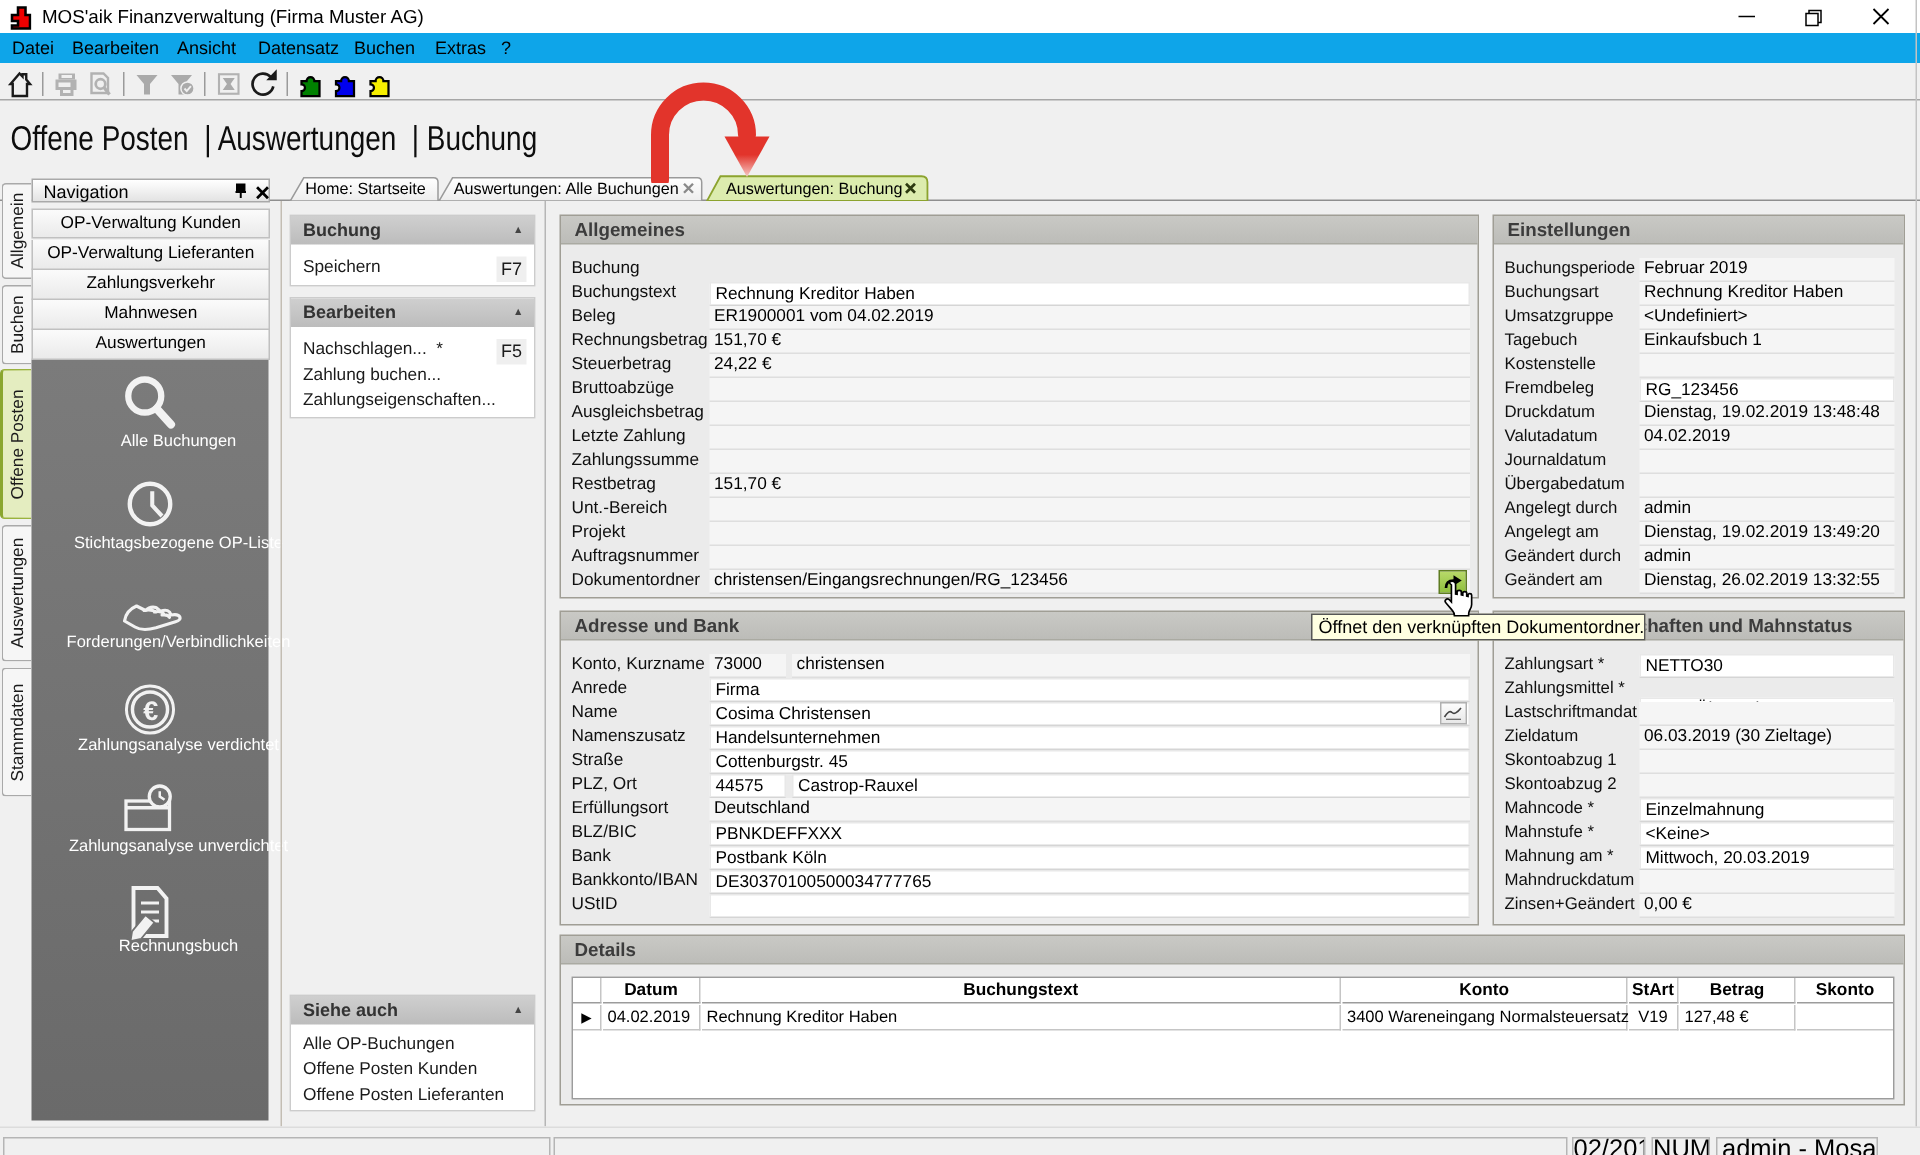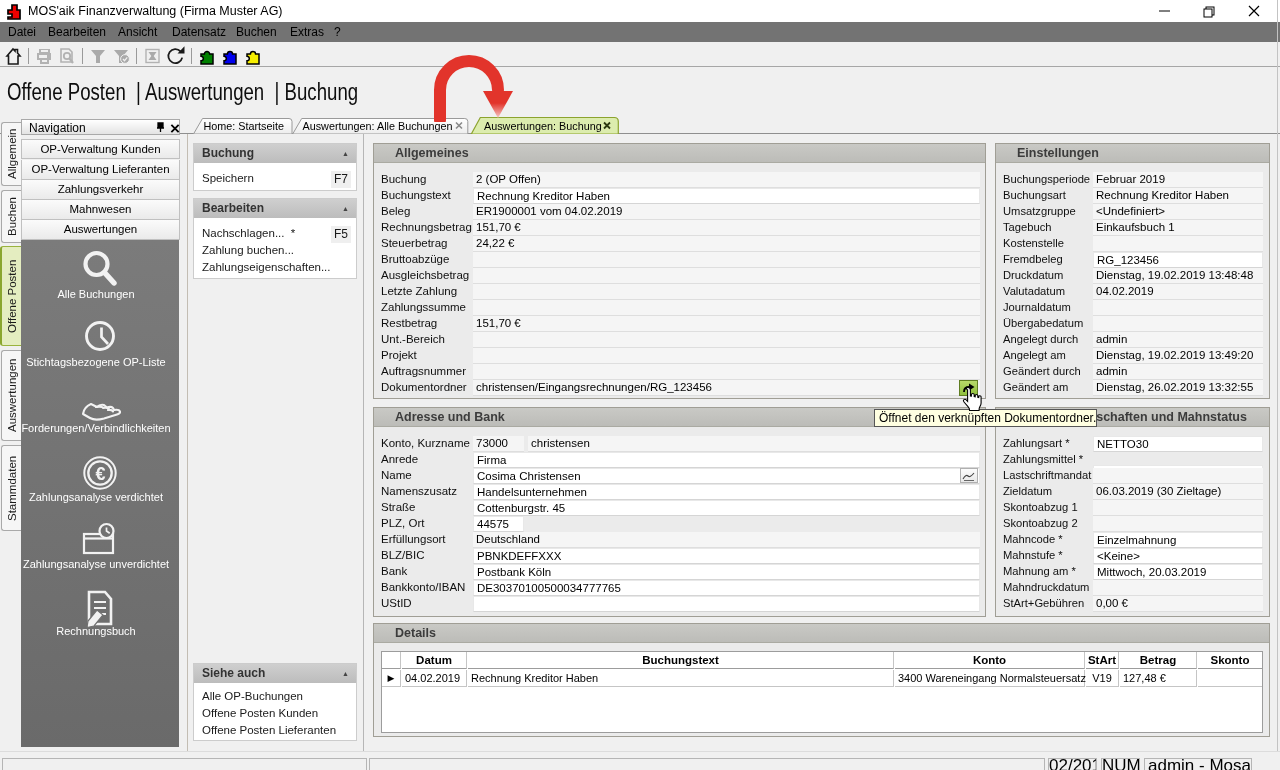--- a/index.html
+++ b/index.html
@@ -3,53 +3,53 @@
 <meta charset="utf-8">
 <style>
 * { margin:0; padding:0; box-sizing:border-box; }
 html,body { width:1280px; height:770px; overflow:hidden; }
 body { font-family:"Liberation Sans",sans-serif; background:#f0f0f0; position:relative; }
 .abs { position:absolute; }
 
 
 #titlebar { left:0; top:0; width:1280px; height:22px; background:#fff; }
 #titletext { left:28px; top:4px; font-size:12.5px; color:#000; }
-#menubar { left:0; top:22px; width:1280px; height:20px; background:#737373; }
+#menubar { left:0; top:22px; width:1280px; height:20px; background:#0ea5e9; }
 #menubar span { position:absolute; top:3px; font-size:12px; color:#000; }
 #toolbar { left:0; top:42px; width:1280px; height:25px; background:#f0f0f0; border-bottom:1px solid #a6a6a6; }
 #bigheader { left:7px; top:79px; font-size:23px; color:#0d0d0d; transform:scaleX(0.81); transform-origin:0 0; white-space:nowrap; }
 
 
 #tabline { left:0; top:133px; width:1280px; height:1px; background:#8f8f8f; }
 
 
 .vtab { position:absolute; left:1px; width:20px; background:#f6f6f6; border:1px solid #a9a9a9; border-right:none; border-radius:3px 0 0 3px; }
 .vtab span { position:absolute; left:2px; top:0; width:16px; height:100%; writing-mode:vertical-rl; transform:rotate(180deg); font-size:11.5px; color:#1a1a1a; text-align:center; line-height:16px; }
 .vtab.active { background:#e4edc0; border-color:#9ab33e; border-left:2px solid #8aa62f; left:0; width:21px; }
 
 
 #navpanel { left:21px; top:118px; width:159px; height:629px; background:#f0f0f0; }
 #navhead { left:21px; top:119px; width:159px; height:16px; background:linear-gradient(#ffffff,#e3e3e3); border:1px solid #a9a9a9; }
 #navhead .t { position:absolute; left:7px; top:1px; font-size:12px; color:#000; }
 .navbtn { position:absolute; left:21px; width:159px; height:20px; background:linear-gradient(#fbfbfb,#eaeaea); border:1px solid #c0c0c0; border-top:none; font-size:11.5px; color:#000; text-align:center; line-height:19px; }
 #darkside { left:21px; top:240px; width:158px; height:507px; background:linear-gradient(#7b7b7b,#6a6a6a); }
-.dlabel { position:absolute; width:170px; left:11px; text-align:center; font-size:11px; color:#fff; }
+.dlabel { position:absolute; width:170px; left:34px; text-align:center; font-size:11px; color:#fff; }
 
 
 #taskborder { left:187px; top:134px; width:1px; height:617px; background:#c3bdb3; }
 #splitline { left:363px; top:134px; width:1px; height:617px; background:#b6b6b6; }
 .tbox { position:absolute; left:193px; width:164px; background:#fff; border:1px solid #cccccc; }
 .thead { height:19px; background:linear-gradient(#cfcfcf,#bcbcbc); font-size:12px; font-weight:bold; color:#333; line-height:19px; padding-left:8px; position:relative; }
 .thead:after { content:"▲"; position:absolute; right:7px; top:0; font-size:7px; color:#444; }
 .titem { position:relative; font-size:11.5px; color:#1a1a1a; padding-left:8px; height:17px; line-height:17px; }
 .tkey { position:absolute; right:5px; top:1px; background:#efefef; font-size:12px; padding:0 3px; color:#1a1a1a; }
 
 
 .panel { position:absolute; border:1px solid #a09e95; background:#ebebeb; }
-.phead { height:19px; background:linear-gradient(#c9c9c5,#bcbcb8); border-bottom:1px solid #aaaaa2; font-size:12.5px; font-weight:bold; color:#3c3c3c; line-height:18px; padding-left:21px; }
+.phead { height:19px; background:linear-gradient(#c9c9c5,#bcbcb8); border-bottom:1px solid #aaaaa2; font-size:12.5px; font-weight:bold; color:#3c3c3c; line-height:18px; padding-left:9px; }
 .plabel { position:absolute; left:7px; font-size:11.5px; color:#0f0f0f; height:16px; line-height:15px; white-space:nowrap; }
 .pfield { position:absolute; background:#f5f5f5; border-bottom:1px solid #dedede; font-size:11.5px; color:#000; height:16px; line-height:15px; padding-left:3px; white-space:nowrap; overflow:hidden; }
 .pfield.w { background:#fff; border:1px solid #e8e8e8; border-bottom:1px solid #d5d5d5; }
 .rp .plabel { font-size:11.2px; }
 
 
 #dettable { left:381px; top:651px; width:882px; height:82px; background:#fff; border:1px solid #9c9c9c; }
 .dth { position:absolute; top:0; height:17px; border-right:1px solid #c5c5c5; border-bottom:1px solid #9c9c9c; font-size:11.5px; font-weight:bold; text-align:center; line-height:17px; }
 .dtd { position:absolute; top:18px; height:17px; border-right:1px solid #c5c5c5; border-bottom:1px solid #c5c5c5; font-size:11px; line-height:17px; padding:0 3px; white-space:nowrap; }
 
@@ -229,21 +229,20 @@
 <div class="tbox" style="top:663px;height:78px">
   <div class="thead">Siehe auch</div>
   <div class="titem" style="margin-top:5px">Alle OP-Buchungen</div>
   <div class="titem">Offene Posten Kunden</div>
   <div class="titem">Offene Posten Lieferanten</div>
 </div>
 
 <div class="panel" style="left:373px;top:143px;width:613px;height:256px">
 <div class="phead">Allgemeines</div>
 <div class="plabel" style="top:27.5px">Buchung</div>
-<div class="pfield" style="top:27.5px;left:99px;width:507px">2 (OP Offen)</div>
 <div class="plabel" style="top:43.5px">Buchungstext</div>
 <div class="pfield w" style="top:43.5px;left:99px;width:507px">Rechnung Kreditor Haben</div>
 <div class="plabel" style="top:59.5px">Beleg</div>
 <div class="pfield" style="top:59.5px;left:99px;width:507px">ER1900001 vom 04.02.2019</div>
 <div class="plabel" style="top:75.5px">Rechnungsbetrag</div>
 <div class="pfield" style="top:75.5px;left:99px;width:507px">151,70 €</div>
 <div class="plabel" style="top:91.5px">Steuerbetrag</div>
 <div class="pfield" style="top:91.5px;left:99px;width:507px">24,22 €</div>
 <div class="plabel" style="top:107.5px">Bruttoabzüge</div>
 <div class="pfield" style="top:107.5px;left:99px;width:507px"></div>
@@ -303,20 +302,21 @@
 <div class="plabel" style="top:43.5px">Anrede</div>
 <div class="pfield w" style="top:43.5px;left:99px;width:507px">Firma</div>
 <div class="plabel" style="top:59.5px">Name</div>
 <div class="pfield w" style="top:59.5px;left:99px;width:507px">Cosima Christensen</div>
 <div class="plabel" style="top:75.5px">Namenszusatz</div>
 <div class="pfield w" style="top:75.5px;left:99px;width:507px">Handelsunternehmen</div>
 <div class="plabel" style="top:91.5px">Straße</div>
 <div class="pfield w" style="top:91.5px;left:99px;width:507px">Cottenburgstr. 45</div>
 <div class="plabel" style="top:107.5px">PLZ, Ort</div>
 <div class="pfield w" style="top:107.5px;left:99px;width:51px">44575</div>
+<div class="pfield w" style="top:107.5px;left:154px;width:452px">Castrop-Rauxel</div>
 <div class="plabel" style="top:123.5px">Erfüllungsort</div>
 <div class="pfield" style="top:123.5px;left:99px;width:507px">Deutschland</div>
 <div class="plabel" style="top:139.5px">BLZ/BIC</div>
 <div class="pfield w" style="top:139.5px;left:99px;width:507px">PBNKDEFFXXX</div>
 <div class="plabel" style="top:155.5px">Bank</div>
 <div class="pfield w" style="top:155.5px;left:99px;width:507px">Postbank Köln</div>
 <div class="plabel" style="top:171.5px">Bankkonto/IBAN</div>
 <div class="pfield w" style="top:171.5px;left:99px;width:507px">DE30370100500034777765</div>
 <div class="plabel" style="top:187.5px">UStID</div>
 <div class="pfield w" style="top:187.5px;left:99px;width:507px"></div>
@@ -336,21 +336,21 @@
 <div class="plabel" style="top:107.5px">Skontoabzug 2</div>
 <div class="pfield" style="top:107.5px;left:97px;width:170px"></div>
 <div class="plabel" style="top:123.5px">Mahncode *</div>
 <div class="pfield w" style="top:123.5px;left:97px;width:170px">Einzelmahnung</div>
 <div class="plabel" style="top:139.5px">Mahnstufe *</div>
 <div class="pfield w" style="top:139.5px;left:97px;width:170px">&lt;Keine&gt;</div>
 <div class="plabel" style="top:155.5px">Mahnung am *</div>
 <div class="pfield w" style="top:155.5px;left:97px;width:170px">Mittwoch, 20.03.2019</div>
 <div class="plabel" style="top:171.5px">Mahndruckdatum</div>
 <div class="pfield" style="top:171.5px;left:97px;width:170px"></div>
-<div class="plabel" style="top:187.5px">StArt+Gebühren</div>
+<div class="plabel" style="top:187.5px">Zinsen+Geändert</div>
 <div class="pfield" style="top:187.5px;left:97px;width:170px">0,00 €</div>
 </div>
 <div class="panel" style="left:373px;top:623px;width:897px;height:114px">
 <div class="phead">Details</div>
 </div>
 <div class="abs" id="dettable">
 <div class="dth" style="left:0;width:19px"></div>
 <div class="dth" style="left:20px;width:65px">Datum</div>
 <div class="dth" style="left:86px;width:426px">Buchungstext</div>
 <div class="dth" style="left:513px;width:190px">Konto</div>

